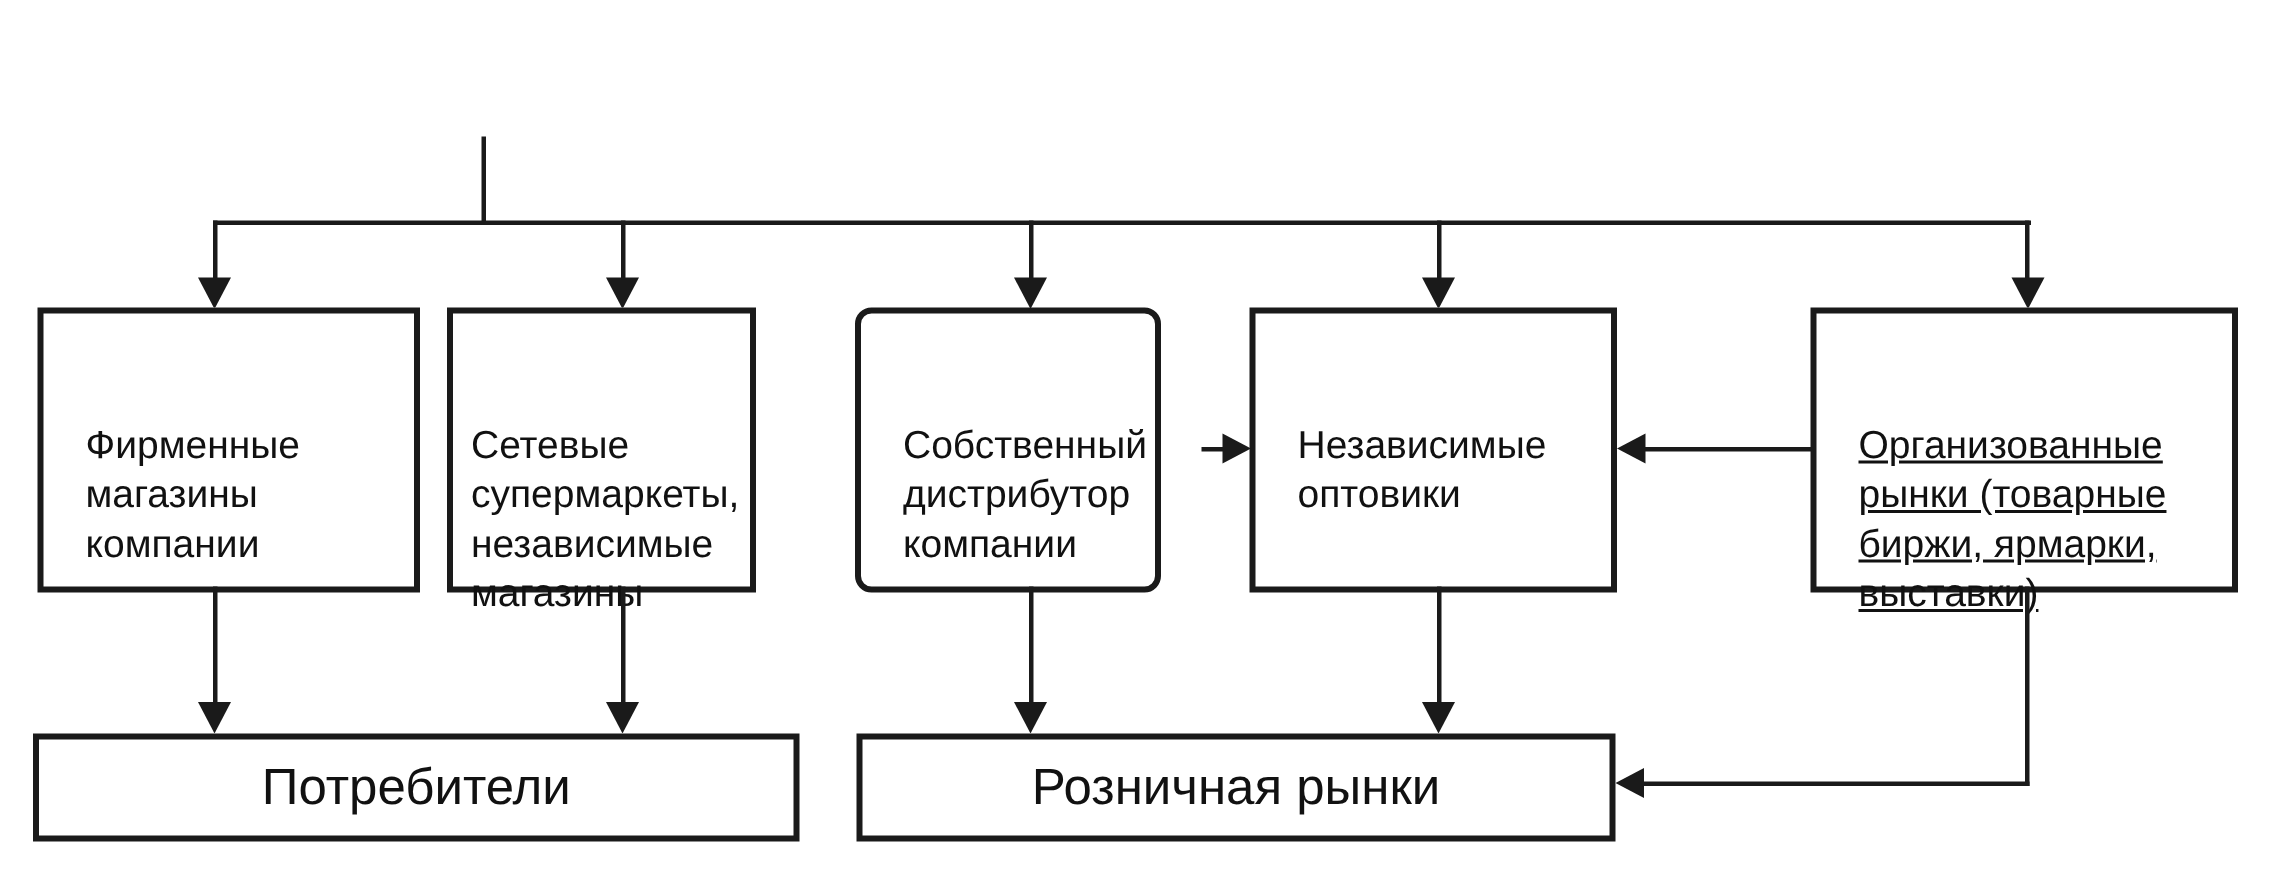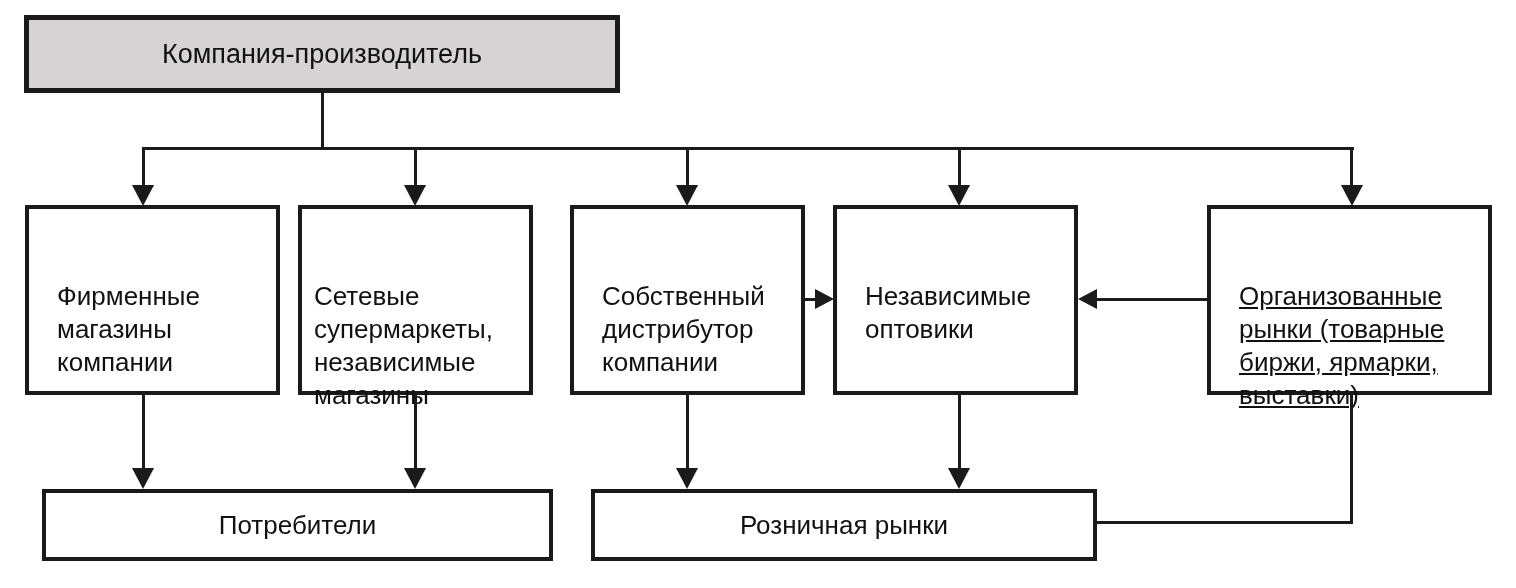--- a/index.html
+++ b/index.html
@@ -30,22 +30,21 @@
   .producer {
     left: 24px; top: 15px; width: 596px; height: 78px;
     border-width: 5px;
     background: #d5d3d4;
     display: flex; align-items: center; justify-content: center;
     font-size: 27px;
   }
   .outlet {
     top: 489px; height: 72px;
     display: flex; align-items: center; justify-content: center;
-    font-size: 26px;
-    margin-left: 20px;
+    font-size: 34px;
   }
   
   .line { position: absolute; background: #1a1a1a; }
   
   .ah-down {
     position: absolute; width: 0; height: 0;
     border-left: 11px solid transparent;
     border-right: 11px solid transparent;
     border-top: 21px solid #1a1a1a;
   }
@@ -60,23 +59,20 @@
     border-top: 10px solid transparent;
     border-bottom: 10px solid transparent;
     border-left: 19px solid #1a1a1a;
   }
 </style>
 </head>
 <body>
 
 <div class="canvas">
 
-  <div class="node producer">
-    <span>Компания-производитель</span>
-  </div>
 
   <div class="line" style="left:321px; top:91px; width:3px; height:57px;"></div>
 
   <div class="line" style="left:142px; top:147px; width:1212px; height:3px;"></div>
 
   <div class="line" style="left:142px; top:147px; width:3px; height:42px;"></div>
   <div class="ah-down" style="left:132px; top:185px;"></div>
 
   <div class="line" style="left:414px; top:147px; width:3px; height:42px;"></div>
   <div class="ah-down" style="left:404px; top:185px;"></div>
@@ -88,27 +84,27 @@
   <div class="ah-down" style="left:948px; top:185px;"></div>
 
   <div class="line" style="left:1350px; top:147px; width:3px; height:42px;"></div>
   <div class="ah-down" style="left:1341px; top:185px;"></div>
 
   <div class="node channel" style="left:25px; width:255px;">
     <span>Фирменные
 магазины
 компании</span>
   </div>
-  <div class="node channel" style="left:298px; width:235px;padding-left:12px;">
+  <div class="node channel" style="left:298px; width:206px;padding-left:12px;">
     <span>Сетевые
 супермаркеты,
 независимые
 магазины</span>
   </div>
-  <div class="node channel" style="left:570px; width:235px;">
+  <div class="node channel" style="left:570px; width:204px;border-radius:11px;">
     <span>Собственный
 дистрибутор
 компании</span>
   </div>
   <div class="node channel" style="left:833px; width:245px;">
     <span>Независимые
 оптовики</span>
   </div>
   <div class="node channel" style="left:1207px; width:285px;text-decoration:underline;">
     <span>Организованные

